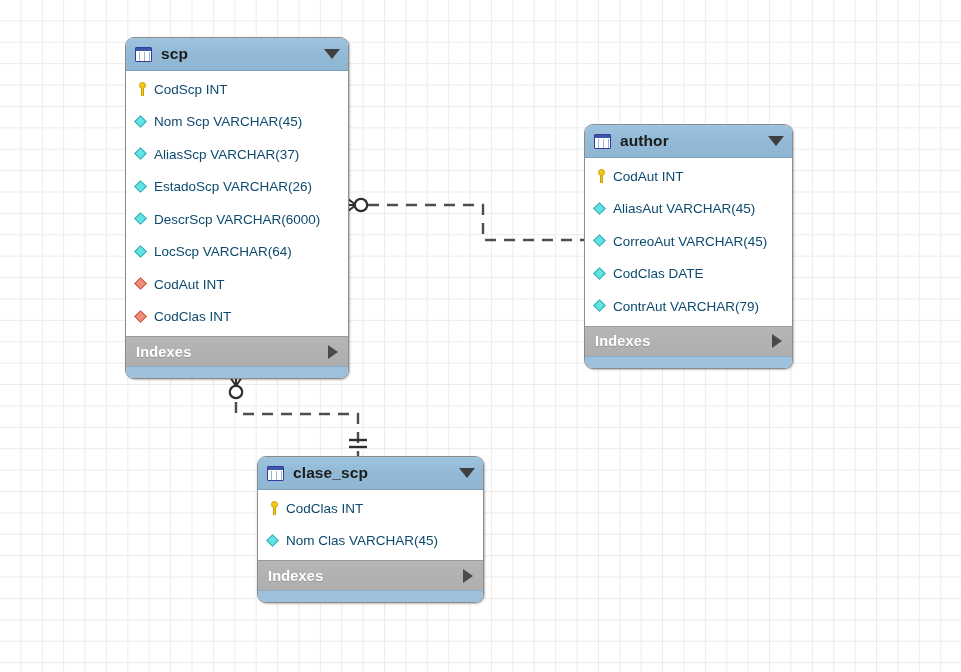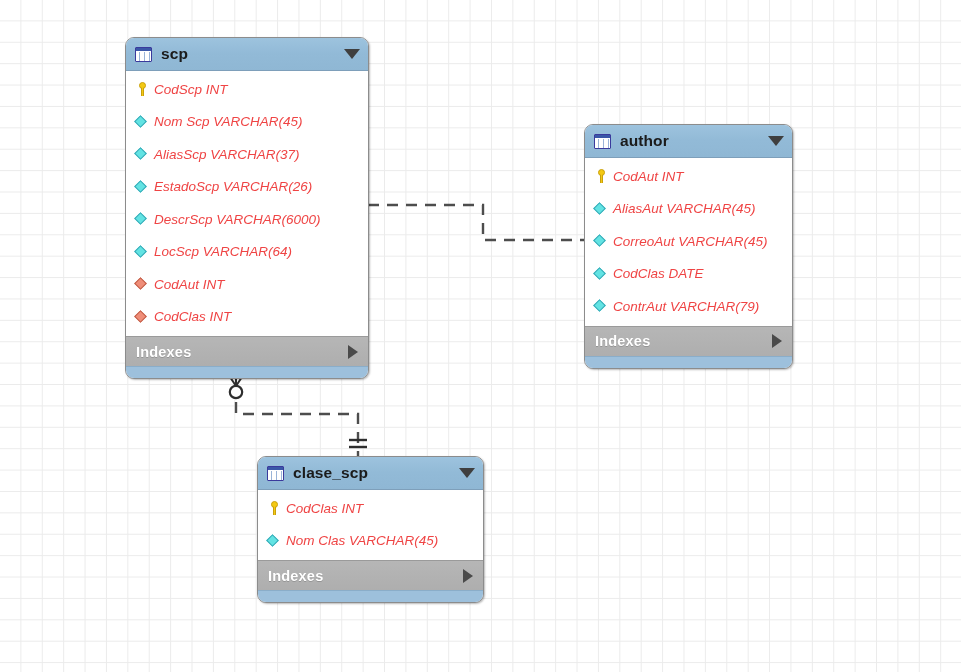--- a/index.html
+++ b/index.html
@@ -144,22 +144,21 @@
     position: absolute;
     left: 1px; top: 2px;
     width: 9px; height: 9px;
     background: #ef8d78;
     border: 1px solid #c05c47;
     box-sizing: border-box;
     transform: rotate(45deg);
   }
   .col-name {
     font-size: 13.5px;
-    color: #ef4444;
-    font-style: italic;
+    color: #0c4a6e;
   }
 
   .tbl-indexes {
     height: 29px;
     background: linear-gradient(to bottom, #b6b6b6 0%, #aeaeae 100%);
     border-top: 1px solid #9a9a9a;
     display: flex;
     align-items: center;
     padding: 0 10px 0 10px;
   }
@@ -228,21 +227,21 @@
       </g>
       <circle cx="236" cy="392" r="6.2" fill="#ffffff" stroke="#2e2e2e" stroke-width="2.2"></circle>
 
       <g stroke="#2e2e2e" stroke-width="2.4">
         <line x1="349" y1="440" x2="367" y2="440"></line>
         <line x1="349" y1="447" x2="367" y2="447"></line>
       </g>
     </g>
   </svg>
 
-  <div class="table-node" id="node-scp" style="left:125px; top:37px; width:244px;">
+  <div class="table-node" id="node-scp" style="left:125px; top:37px; width:224px;">
     <div class="tbl-header">
       <span class="tbl-icon"></span>
       <span class="tbl-title">scp</span>
       <span class="tbl-caret"></span>
     </div>
     <div class="tbl-body">
       <div class="col-row">
         <span class="col-icon icon-key"></span>
         <span class="col-name">CodScp INT</span>
       </div>

